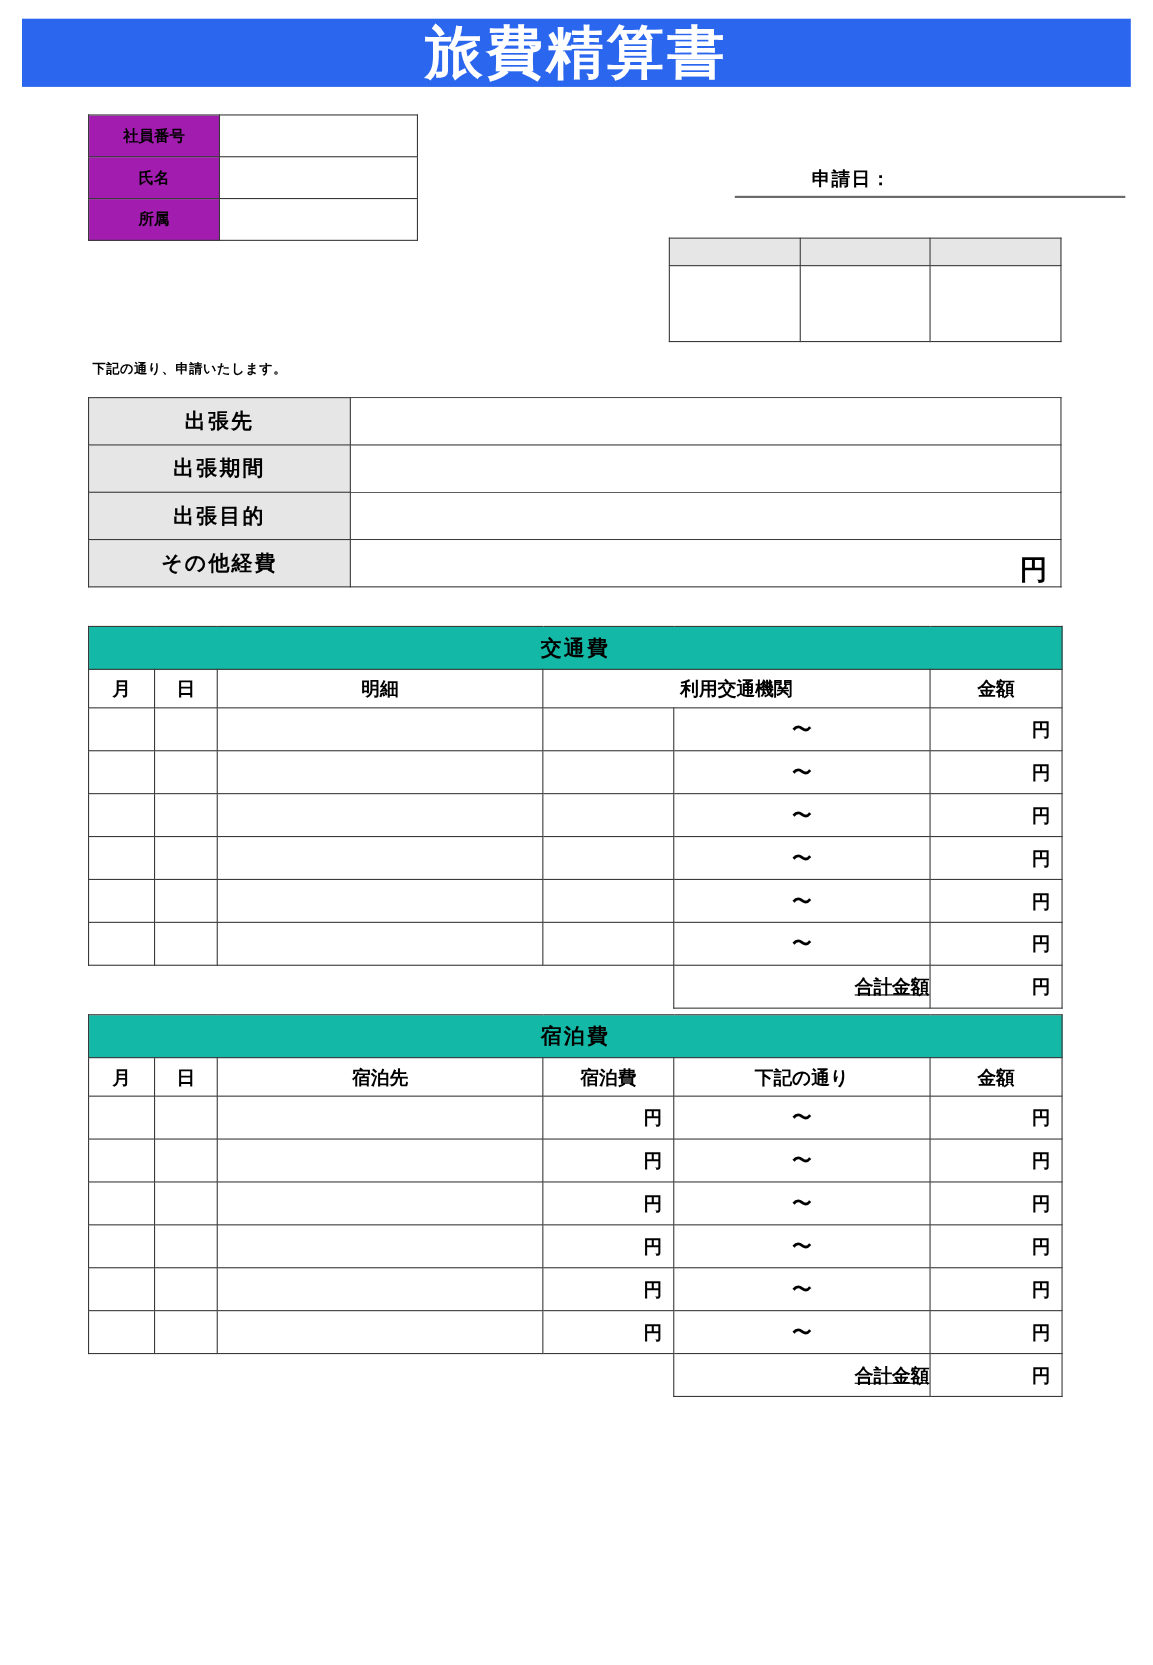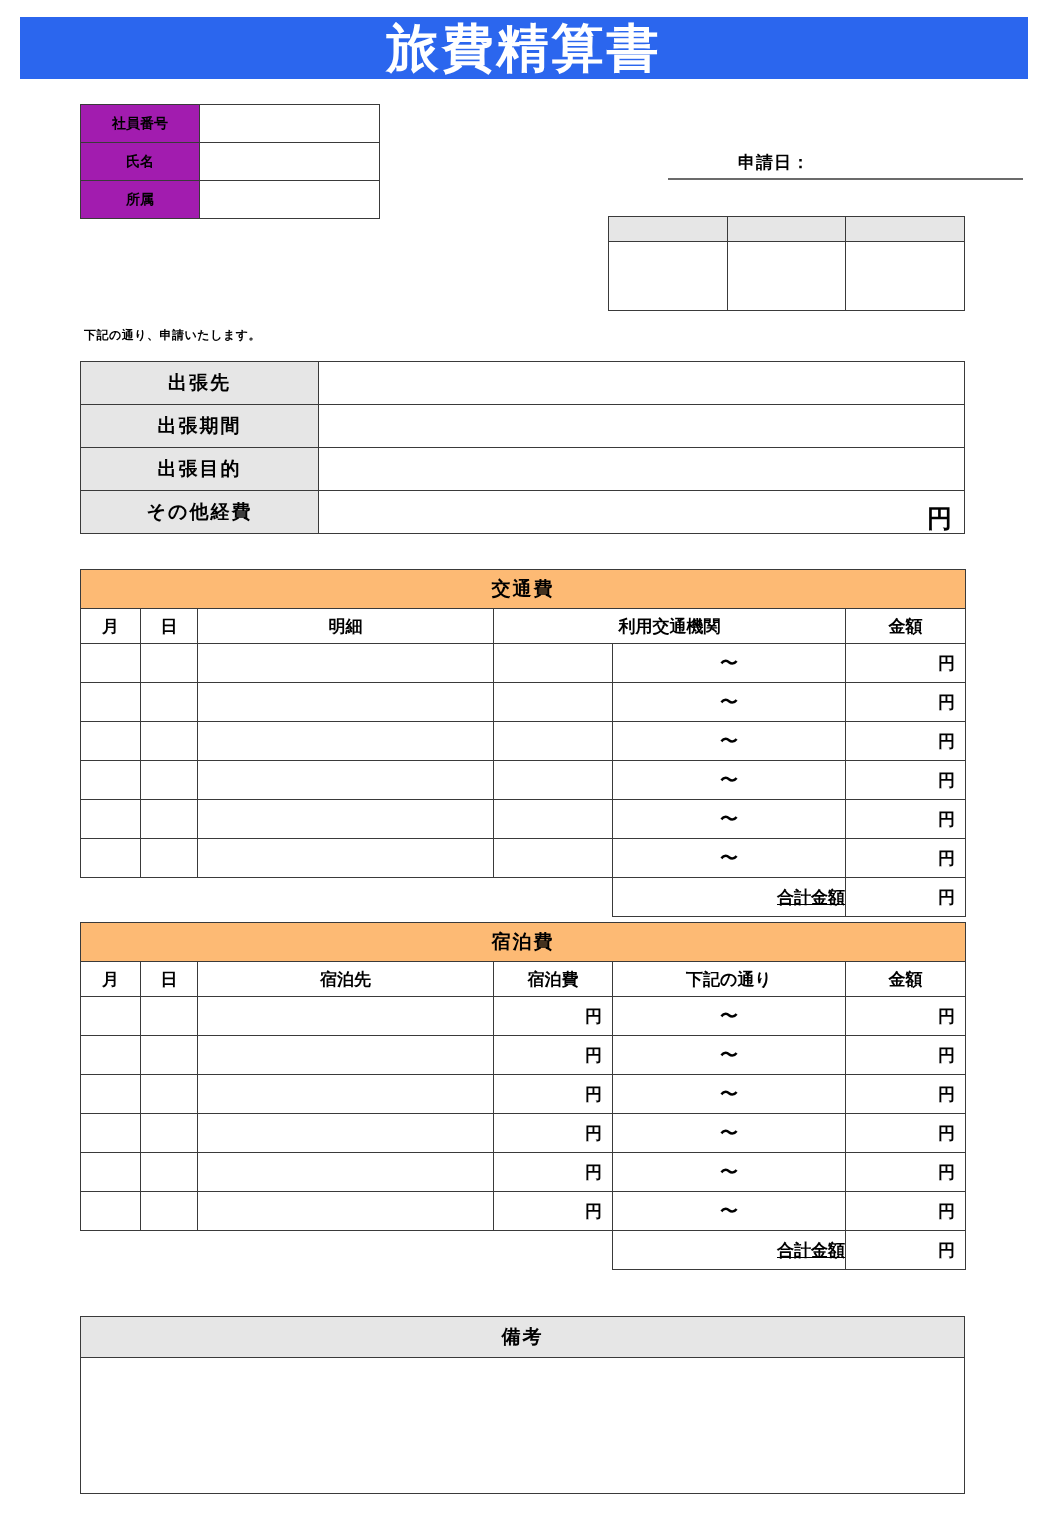--- a/index.html
+++ b/index.html
@@ -162,21 +162,21 @@
     border-collapse: collapse;
     table-layout: fixed;
   }
   .exp-table td {
     border: 1px solid #3a3a3a;
     padding: 0;
     font-size: 17px;
     background: #ffffff;
   }
   .exp-table td.sect {
-    background: #fdba74;
+    background: #14b8a6;
     height: 38px;
     text-align: center;
     font-weight: bold;
     font-size: 19px;
     letter-spacing: 2px;
   }
   .exp-table td.colhdr {
     background: #ffffff;
     height: 34px;
     text-align: center;
@@ -457,24 +457,14 @@
 
       <tr>
         <td class="blank" colspan="3"></td>
         <td class="blank"></td>
         <td class="totlbl">合計金額</td>
         <td class="cell yen">円</td>
       </tr>
     </tbody>
   </table>
 
-  <table class="remarks-table">
-    <tbody>
-      <tr>
-        <td class="sect">備考</td>
-      </tr>
-      <tr>
-        <td class="body"></td>
-      </tr>
-    </tbody>
-  </table>
 
 </div>
 
 </body></html>

